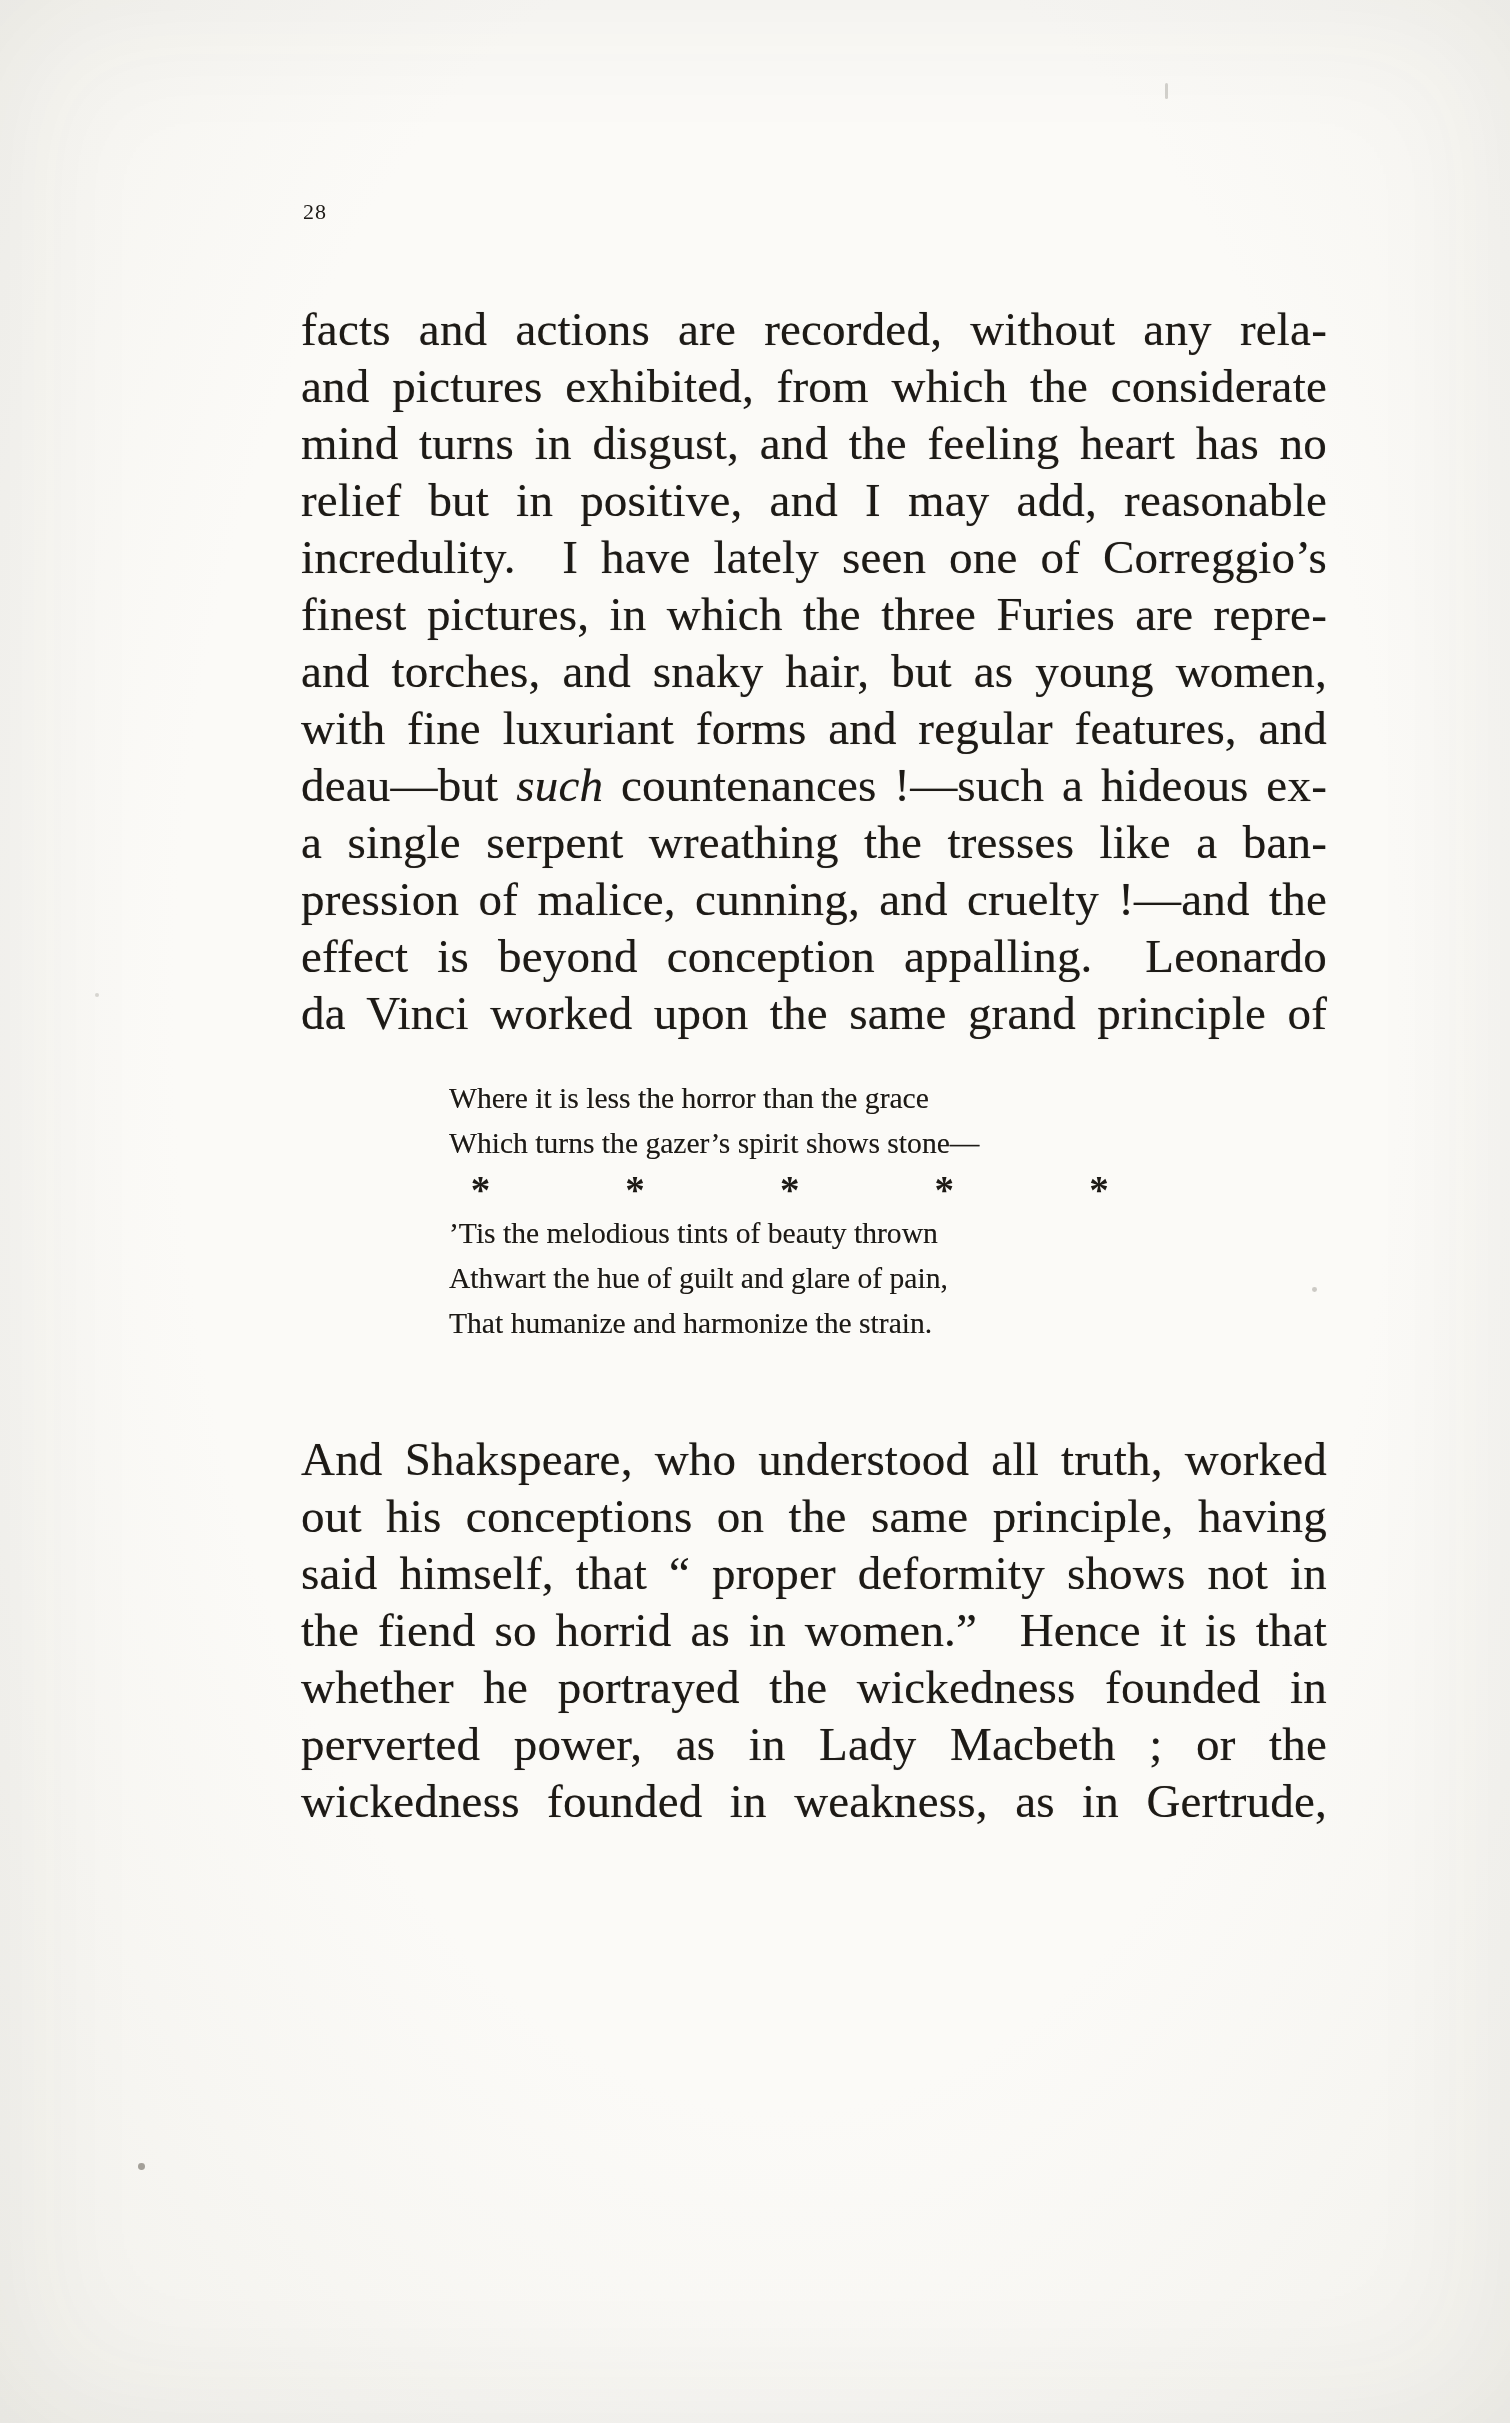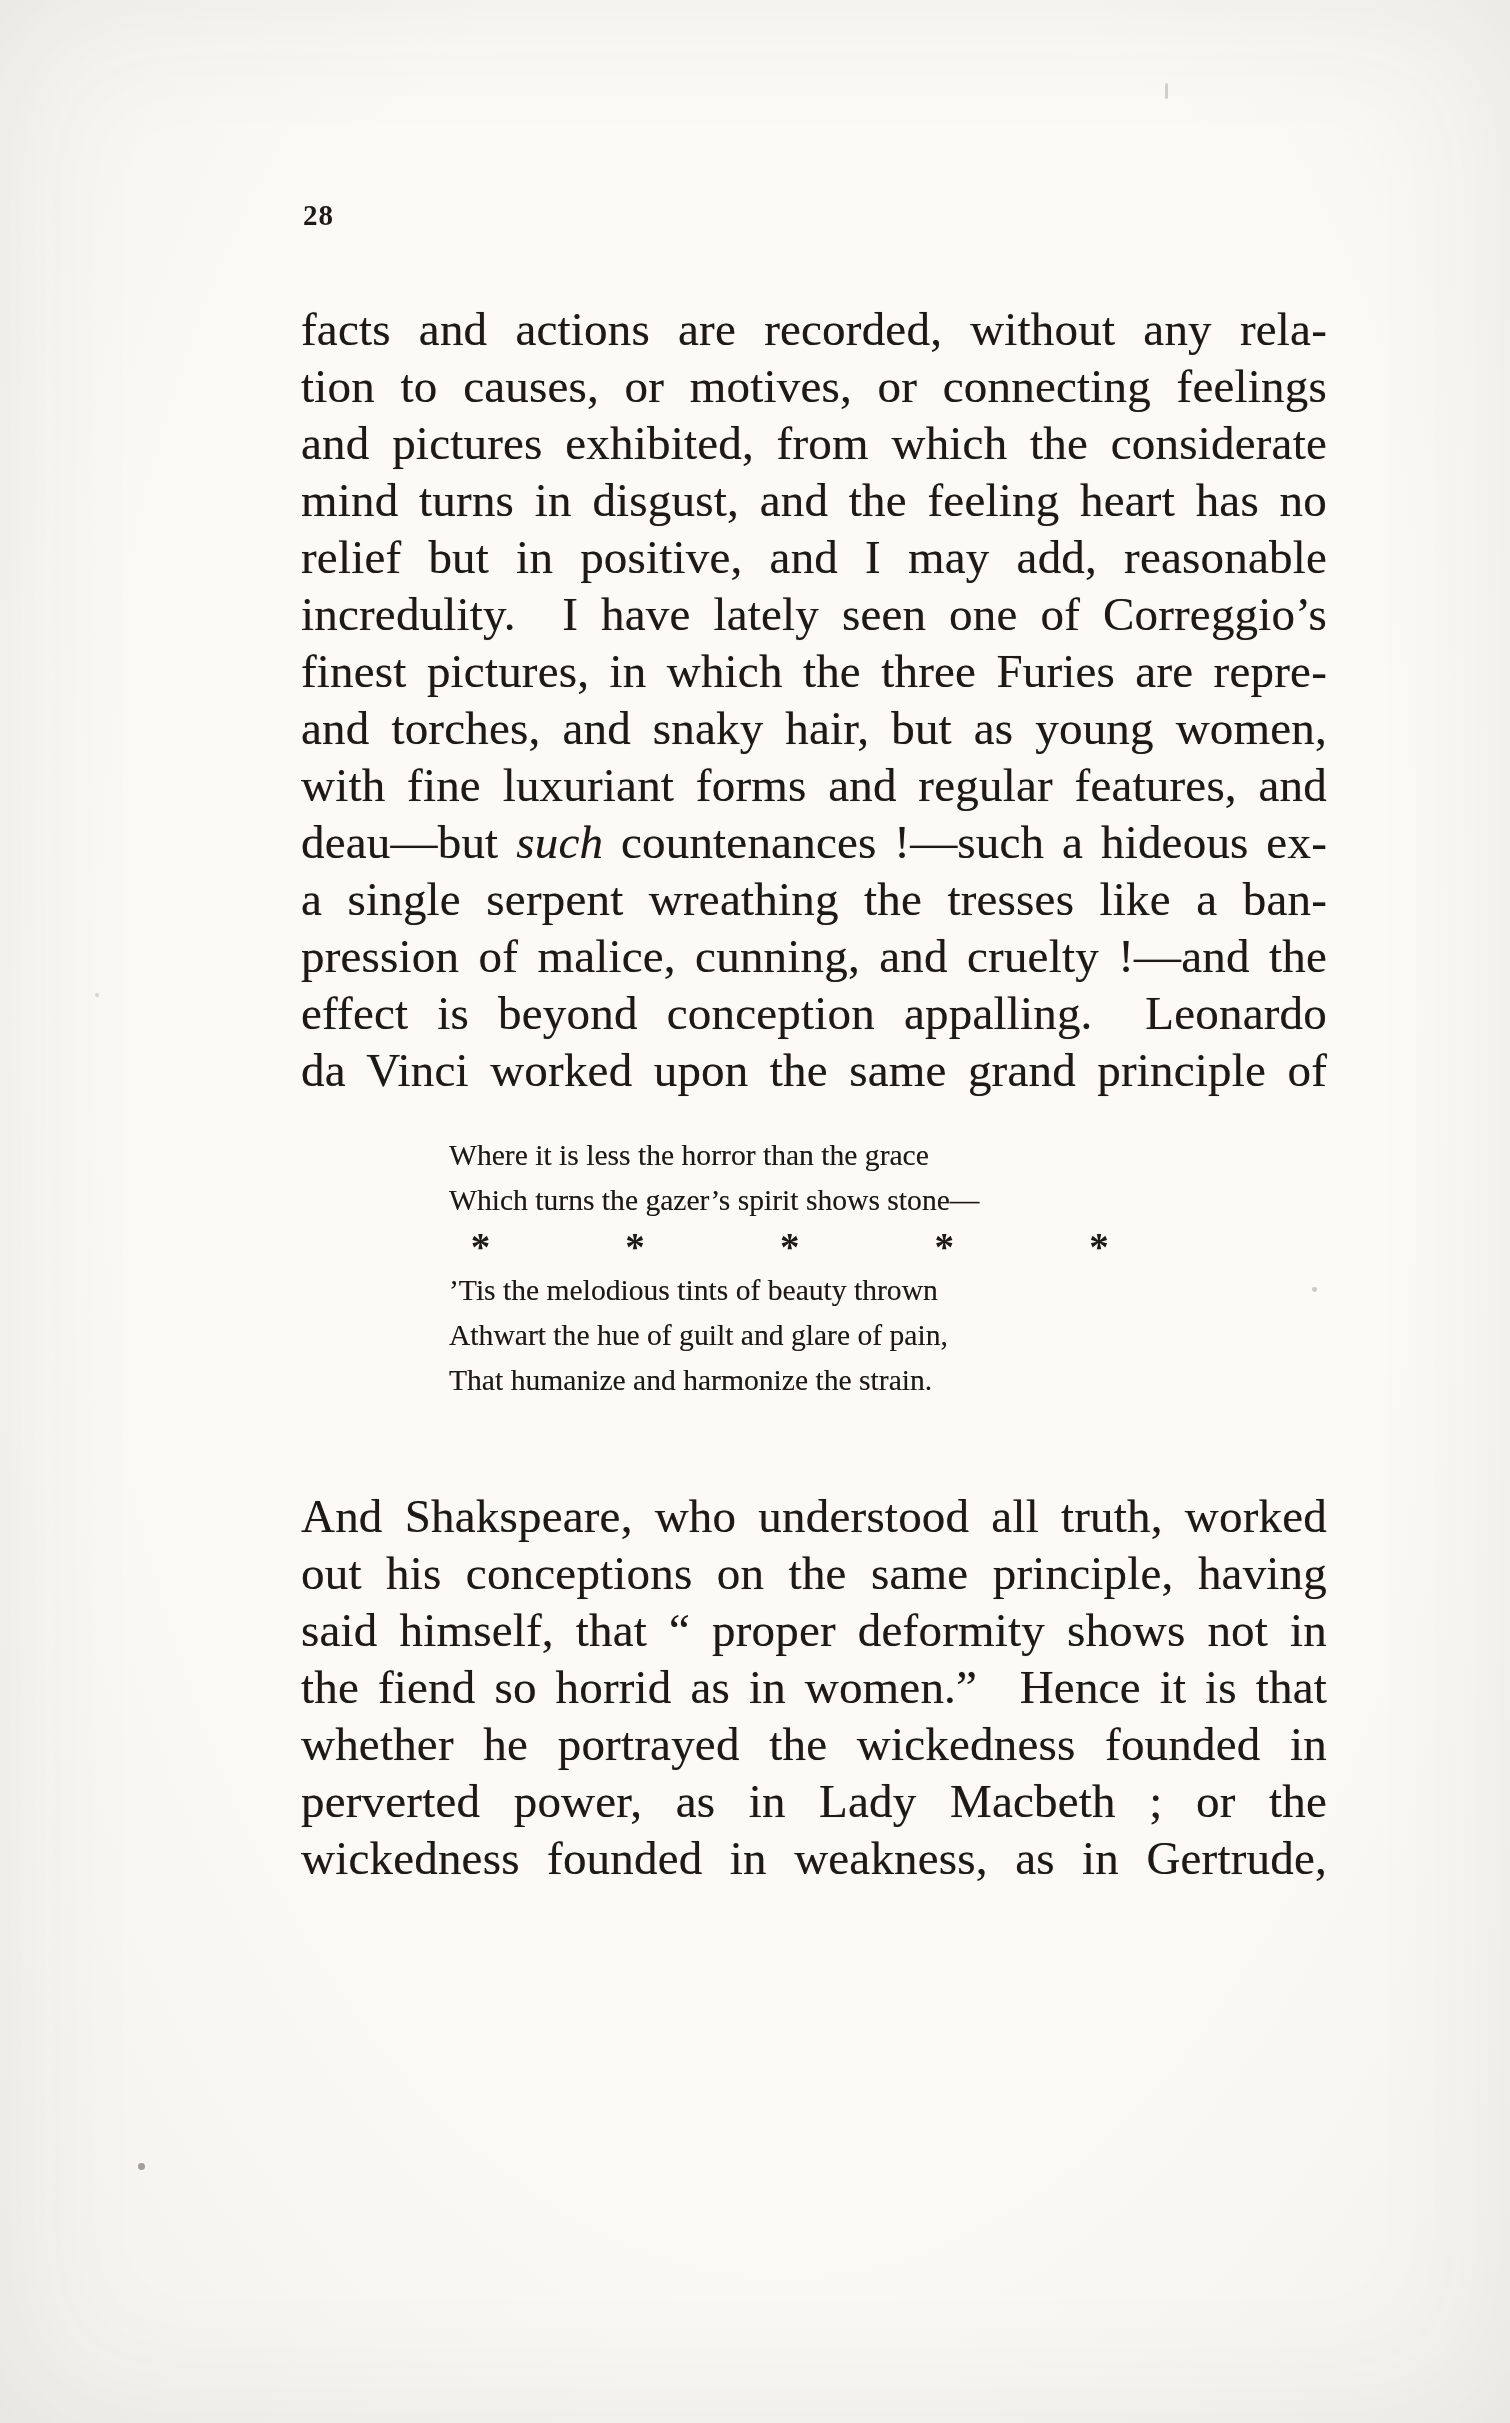--- a/index.html
+++ b/index.html
@@ -14,21 +14,21 @@
     background: radial-gradient(ellipse at 52% 42%, #fbfaf7 55%, #f2f1ec 100%);
     box-shadow: inset 0 0 158px rgba(60,55,45,.07);
     font-family: "Liberation Serif", "DejaVu Serif", serif;
     color: #1d1a16;
   }
   .content { position: absolute; left: 301px; top: 197px; width: 1026px; }
 
   .header-row { position: relative; height: 41px; margin-bottom: 63px; }
   .page-number {
     position: absolute; left: 2px; top: 2px;
-    font-size: 29px; font-weight: bold; letter-spacing: 1px;
+    font-size: 22px; font-weight: normal; letter-spacing: 1px;
   }
   .running-head {
     text-align: center; font-size: 28.6px; letter-spacing: 3.9px;
     color: #23201b;
   }
 
   .para .line {
     font-size: 47px; line-height: 57px; letter-spacing: 0.2px;
     text-align: justify; text-align-last: justify;
     text-shadow: 0 0 0.7px rgba(20,16,10,.5);
@@ -62,21 +62,20 @@
 
 <div class="page">
   <div class="content">
 
     <div class="header-row">
       <span class="page-number">28</span>
     </div>
 
     <div class="para">
       <div class="line">facts and actions are recorded, without any rela-</div>
-      <div class="line">tion to causes, or motives, or connecting feelings</div>
       <div class="line">and pictures exhibited, from which the considerate</div>
       <div class="line">mind turns in disgust, and the feeling heart has no</div>
       <div class="line">relief but in positive, and I may add, reasonable</div>
       <div class="line">incredulity.  I have lately seen one of Correggio’s</div>
       <div class="line">finest pictures, in which the three Furies are repre-</div>
       <div class="line">and torches, and snaky hair, but as young women,</div>
       <div class="line">with fine luxuriant forms and regular features, and</div>
       <div class="line"><span>deau—but </span><span class="it">such</span><span> countenances !—such a hideous ex-</span></div>
       <div class="line">a single serpent wreathing the tresses like a ban-</div>
       <div class="line">pression of malice, cunning, and cruelty !—and the</div>

